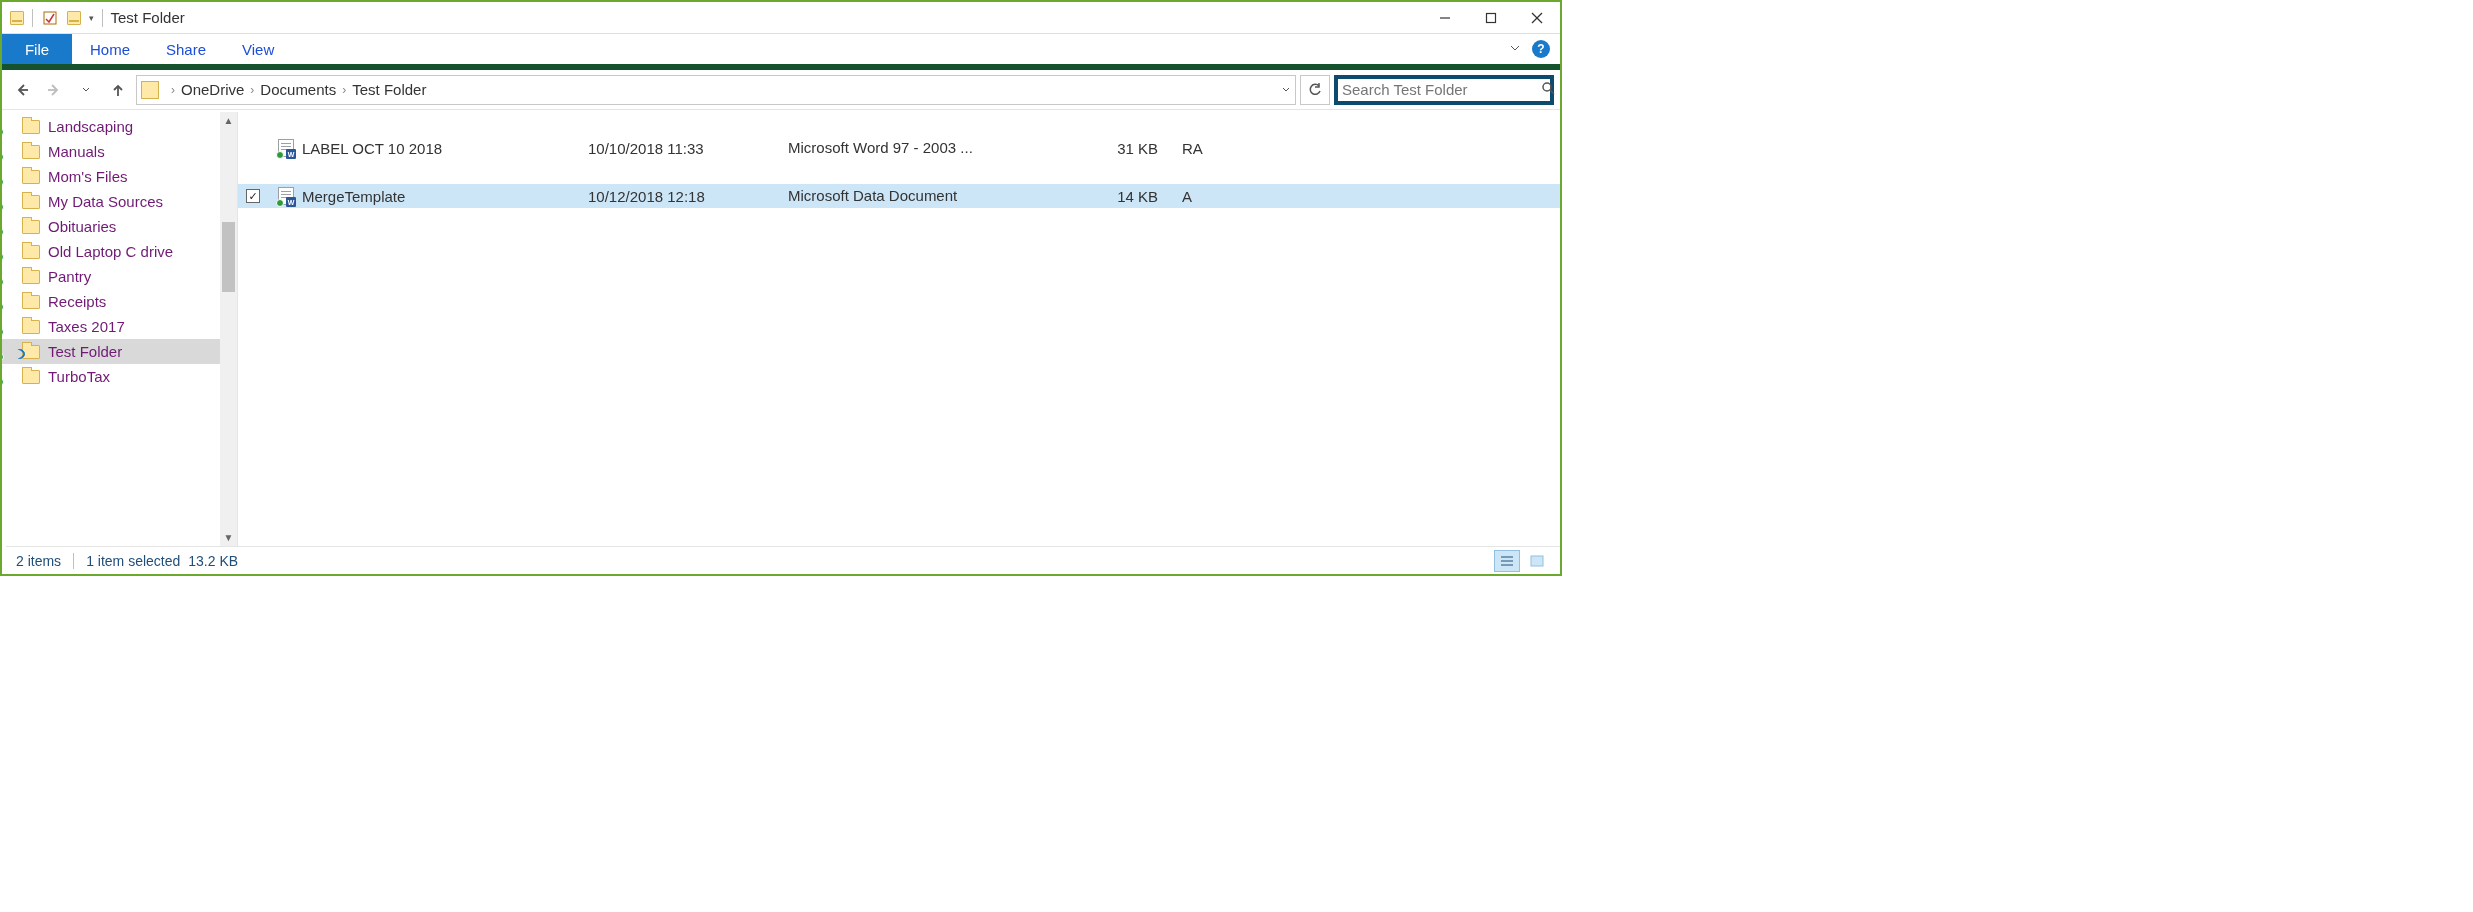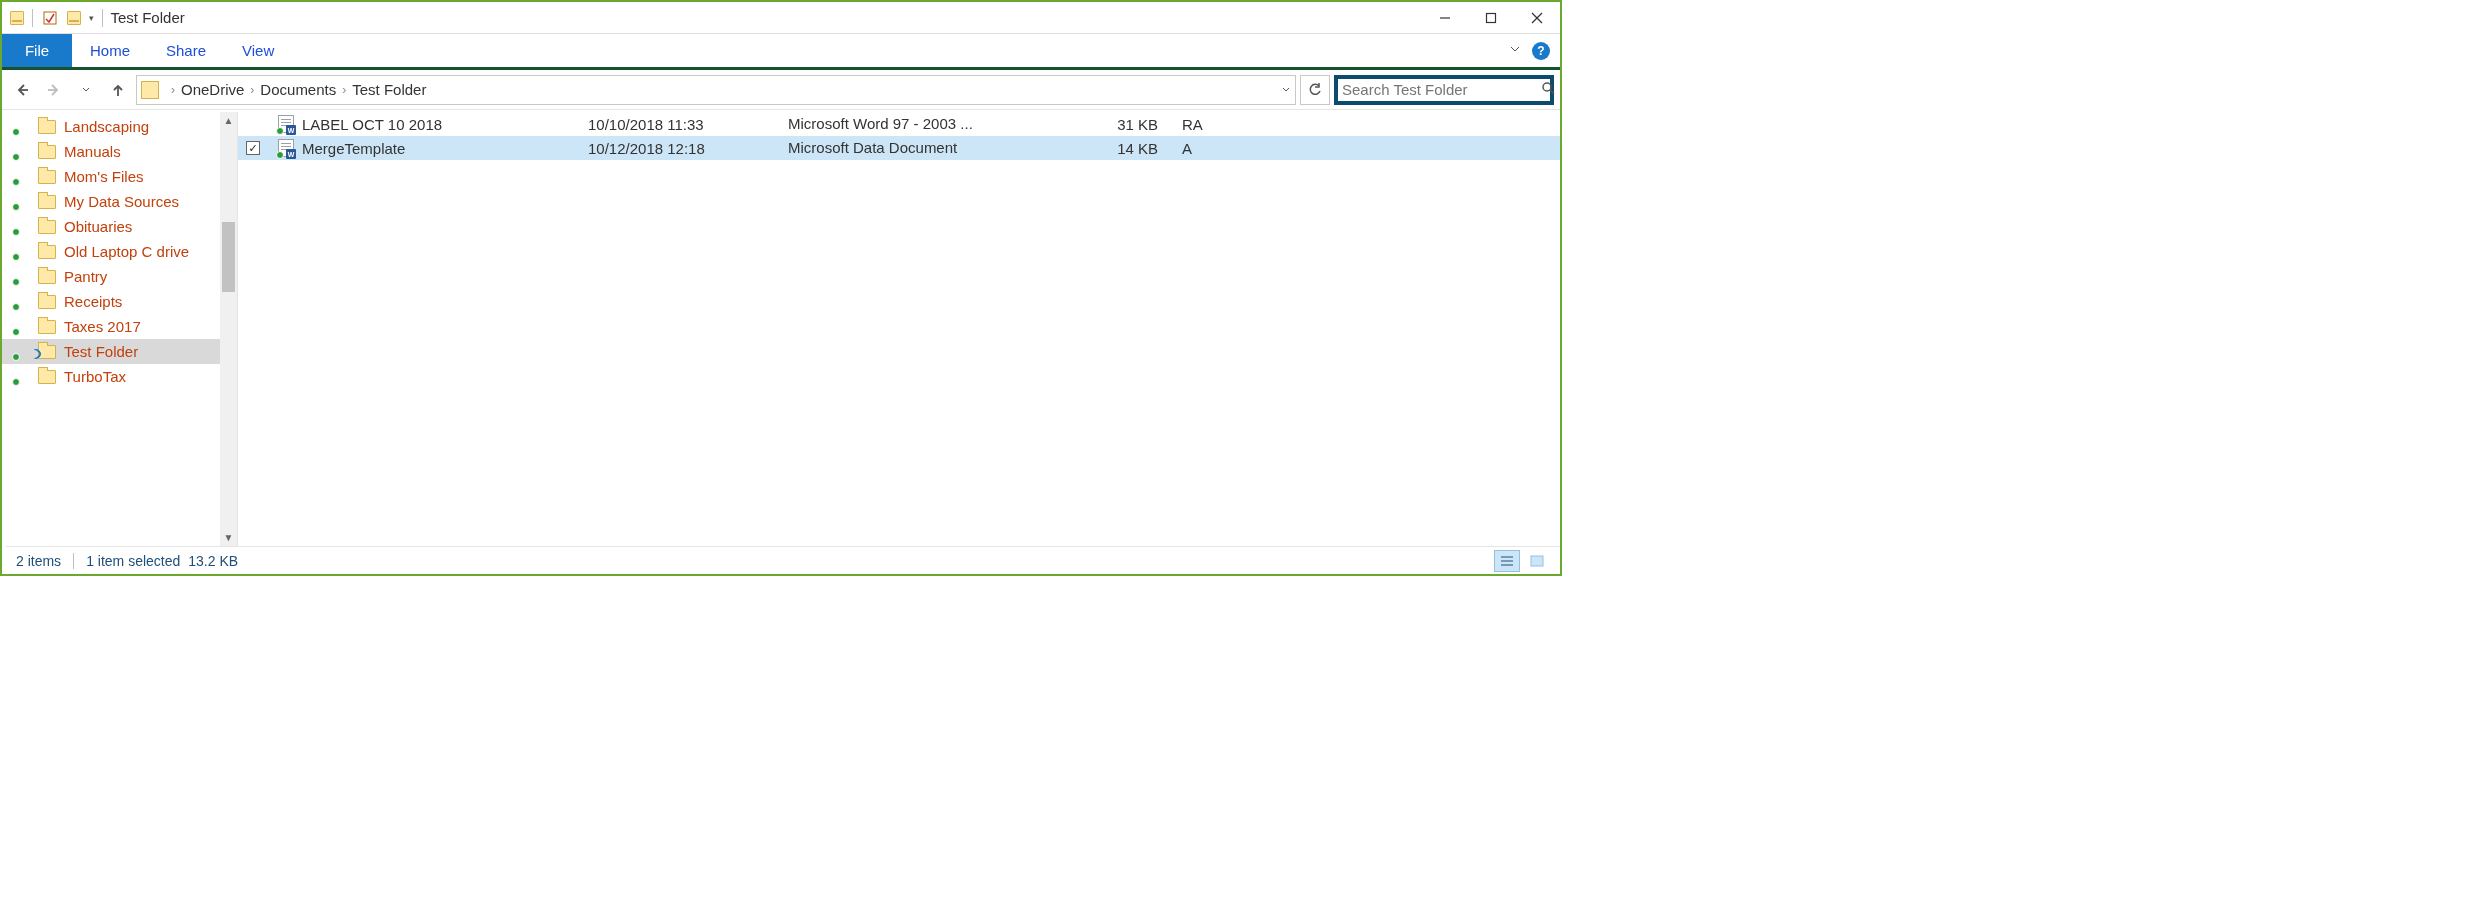--- a/index.html
+++ b/index.html
@@ -12,21 +12,21 @@
 .titlebar .qat .app-icon::after { content:""; position:absolute; left:1px; top:8px; width:10px; height:2px; background:#d6b24c; }
 .titlebar .qat .sep { width:1px; height:18px; background:#c0c0c0; }
 .titlebar .qat .qat-icon { width:18px; height:18px; display:flex; align-items:center; justify-content:center; }
 .titlebar .qat .qat-down { font-size:9px; color:#555; }
 .titlebar .title { margin-left: 8px; font-size: 15px; color:#333; }
 .titlebar .win-controls { margin-left:auto; display:flex; }
 .titlebar .win-controls div { width:46px; height:30px; display:flex; align-items:center; justify-content:center; }
 .titlebar .win-controls svg { stroke:#333; stroke-width:1.2; fill:none; }
 
 
-.ribbon { height: 36px; display:flex; align-items:stretch; border-bottom:3px solid #14532d; }
+.ribbon { height: 36px; display:flex; align-items:stretch; border-bottom:6px solid #14532d; }
 .ribbon .file-tab { background:#1979ca; color:#fff; width:70px; display:flex; align-items:center; justify-content:center; font-size:15px; }
 .ribbon .tab { padding:0 18px; display:flex; align-items:center; color:#1d4ed8; font-size:15px; }
 .ribbon .rib-right { margin-left:auto; display:flex; align-items:center; gap:10px; padding-right:10px; }
 .ribbon .chev { color:#555; }
 .ribbon .help { width:18px; height:18px; border-radius:50%; background:#1979ca; color:#fff; display:flex; align-items:center; justify-content:center; font-size:12px; font-weight:bold; }
 
 
 .navrow { height: 40px; display:flex; align-items:center; padding: 4px 6px; gap:4px; border-bottom:1px solid #e5e5e5; }
 .navrow .nav-btn { width:28px; height:28px; display:flex; align-items:center; justify-content:center; color:#6a6a6a; }
 .navrow .nav-btn.disabled { color:#bdbdbd; }
@@ -37,42 +37,42 @@
 .address .addr-right { margin-left:auto; display:flex; align-items:center; gap:6px; color:#555; }
 .refresh-btn { width:30px; height:30px; border:1px solid #c8c8c8; display:flex; align-items:center; justify-content:center; }
 .search { width:220px; height:30px; border:4px solid #0c4a6e; display:flex; align-items:center; padding:0 4px; color:#7a7a7a; }
 .search input { border:none; outline:none; flex:1; font-size:15px; color:#333; background:transparent; }
 .search .mag { color:#555; }
 
 
 .main { position:absolute; top:110px; bottom:28px; left:0; right:0; display:flex; }
 .sidebar { width:236px; border-right:1px solid #e5e5e5; position:relative; overflow:hidden; }
 .tree { padding-top:2px; }
-.tree .item { height:25px; display:flex; align-items:center; padding-left:36px; gap:8px; font-size:15px; color:#c2410c; }
+.tree .item { height:25px; display:flex; align-items:center; padding-left:20px; gap:8px; font-size:15px; color:#701a75; }
 .tree .item .folder-icon { width:18px; height:14px; background:#ffe9a8; border:1px solid #d6b24c; border-radius:1px; position:relative; }
 .tree .item .folder-icon::before { content:""; position:absolute; left:-1px; top:-4px; width:8px; height:3px; background:#ffe9a8; border:1px solid #d6b24c; border-bottom:none; border-radius:1px 1px 0 0; }
 .tree .item .sync-badge { position:absolute; width:8px; height:8px; border-radius:50%; background:#2e9b3b; margin-left:-26px; margin-top:10px; border:1px solid #fff; }
 .tree .item.active { background:#d9d9d9; }
 .tree .item.active .folder-icon::after { content:""; position:absolute; left:-8px; top:3px; width:8px; height:8px; border:2px solid #1979ca; border-top:none; border-left:none; border-radius:50%; transform:rotate(-45deg); }
 .vscroll { position:absolute; right:0; top:0; bottom:0; width:17px; background:#f0f0f0; }
 .vscroll .arrow { height:17px; display:flex; align-items:center; justify-content:center; color:#666; font-size:10px; }
 .vscroll .thumb { background:#c2c2c2; position:absolute; left:2px; right:2px; }
 
 .content { flex:1; position:relative; }
 .headers { height:30px; display:flex; align-items:center; border-bottom:1px solid #e5e5e5; color:#1f4e79; font-size:15px; }
 .headers .col { padding-left:10px; border-right:1px solid #e5e5e5; height:100%; display:flex; align-items:center; }
 .col-check { width:30px; padding-left:8px; }
 .col-name { width:310px; }
 .col-date { width:200px; }
 .col-type { width:260px; }
 .col-size { width:134px; justify-content:flex-end; padding-right:14px; }
 .col-attr { flex:1; }
 .headers .sort-ind { font-size:9px; color:#7a7a7a; margin-left:auto; margin-right:8px; }
 
-.rows .row { height:24px; display:flex; align-items:center; font-size:15px; color:#333; }
+.rows .row { height:24px; display:flex; align-items:center; font-size:15px; color:#333;margin-top:24px; }
 .rows .row.selected { background:#cde6f7; }
 .rows .row .c { padding-left:10px; height:100%; display:flex; align-items:center; }
 .rows .row .c-check { width:30px; justify-content:center; padding-left:0; }
 .rows .row .c-name { width:310px; gap:8px; }
 .rows .row .c-date { width:200px; }
 .rows .row .c-type { width:260px; overflow:hidden; white-space:nowrap; text-overflow:ellipsis; display:block; line-height:24px; }
 .rows .row .c-size { width:134px; justify-content:flex-end; padding-right:14px; }
 .rows .row .c-attr { flex:1; }
 .doc-icon { width:16px; height:18px; background:#fff; border:1px solid #9aa0a6; position:relative; flex-shrink:0; }
 .doc-icon::before { content:""; position:absolute; left:2px; top:3px; right:2px; height:1px; background:#9aa0a6; box-shadow:0 3px 0 #9aa0a6, 0 6px 0 #9aa0a6; }

